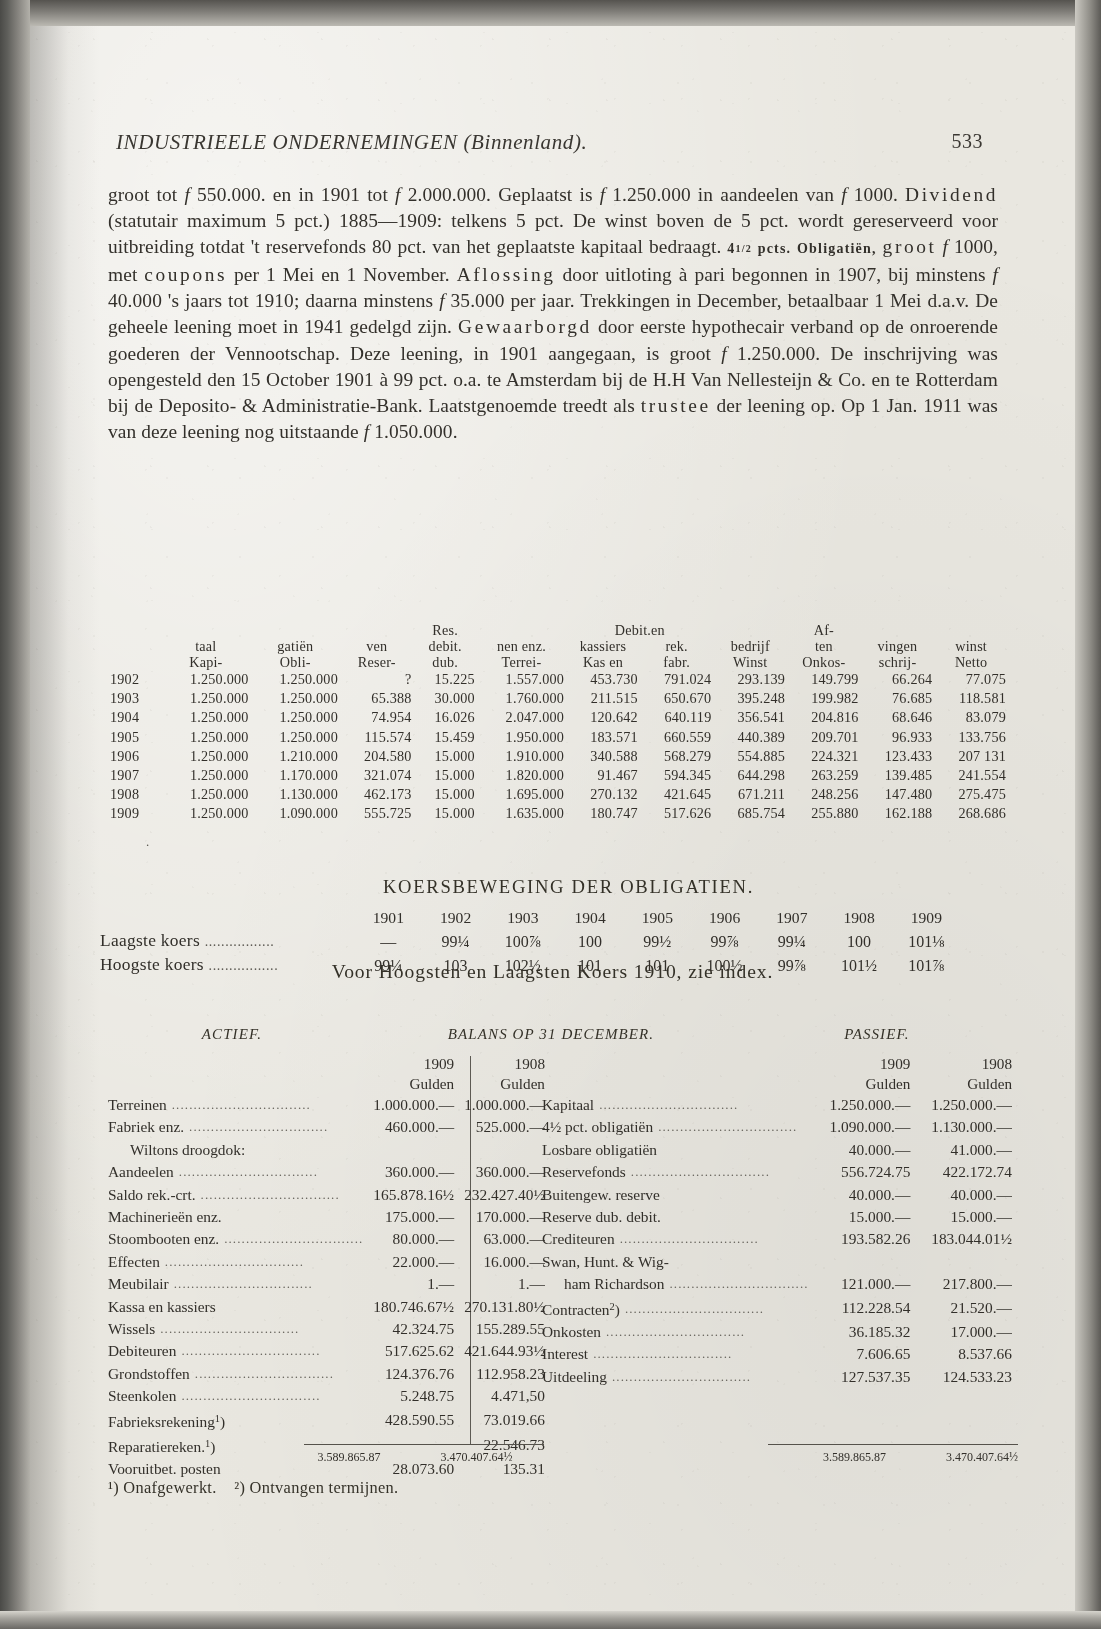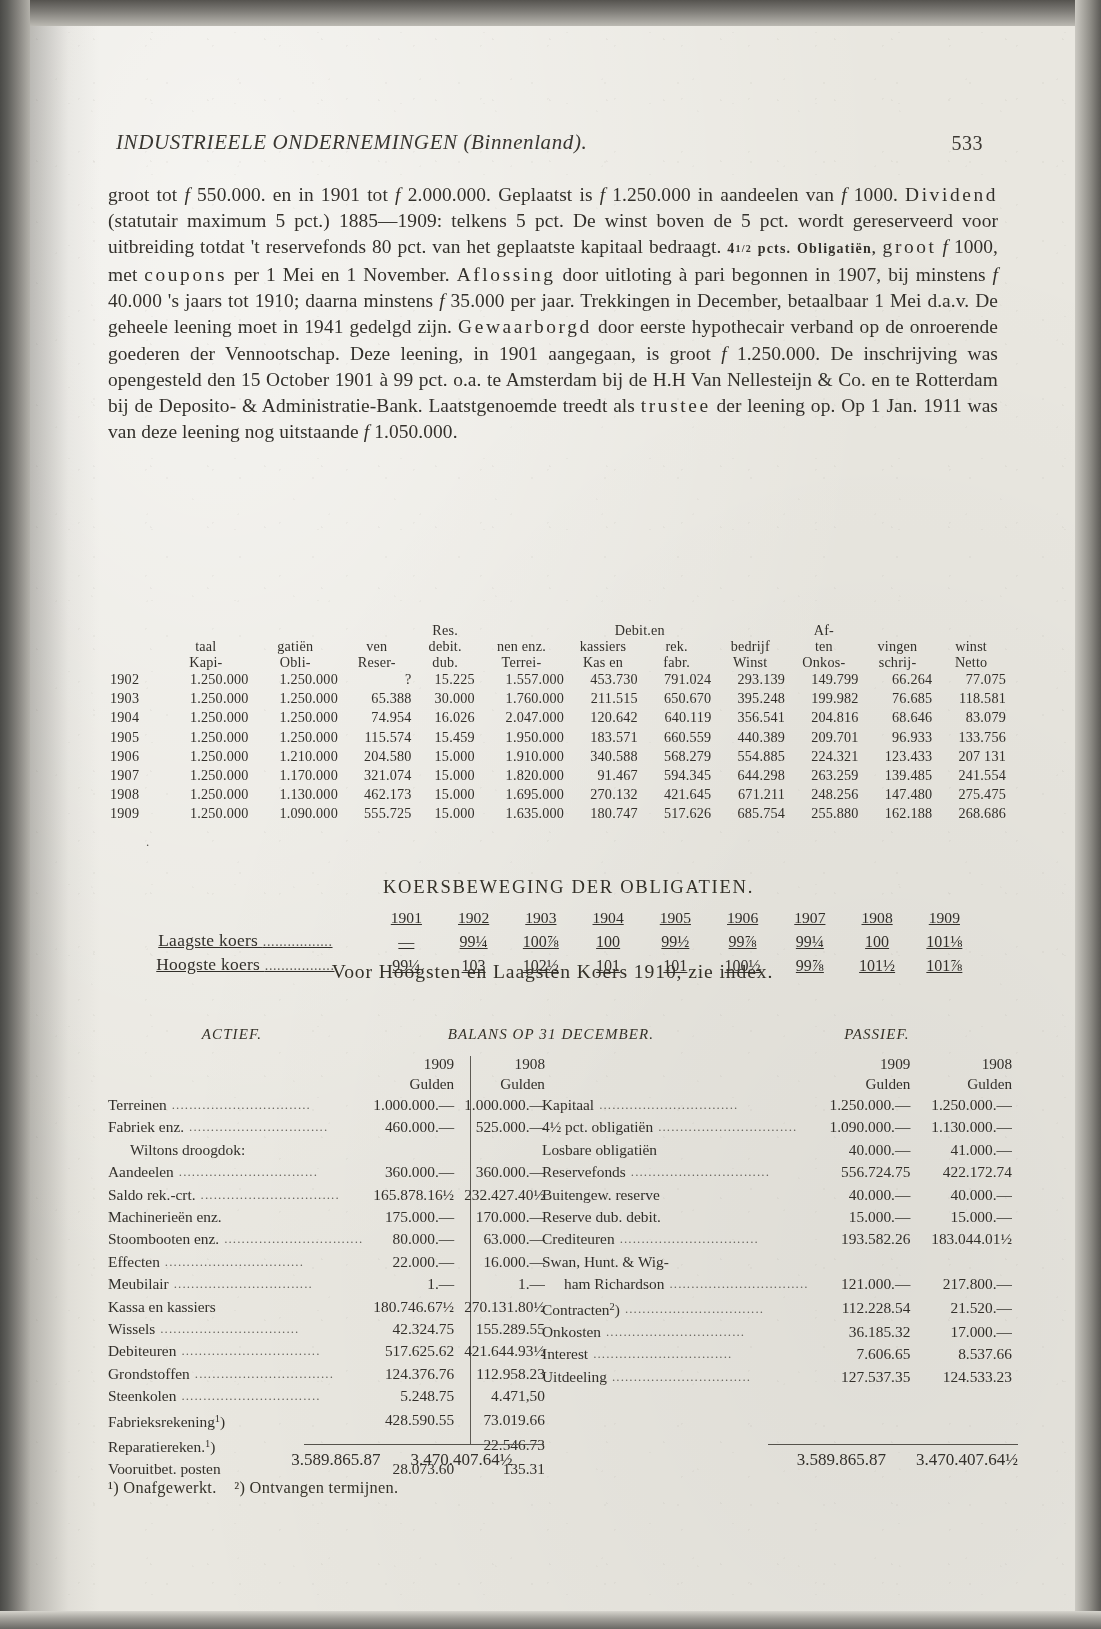--- a/index.html
+++ b/index.html
@@ -64,21 +64,21 @@
       radial-gradient(circle at 88% 72%, rgba(120,115,100,0.20) 0 1px, transparent 1px),
       radial-gradient(circle at 61% 88%, rgba(120,115,100,0.16) 0 1px, transparent 1px);
     background-size: 57px 61px, 83px 71px, 67px 53px, 91px 87px, 73px 79px, 101px 97px;
   }
 
   .content { position: absolute; left: 0; top: 0; width: 1045px; }
 
   
   .runhead {
     position: absolute; left: 0; top: 104px; width: 1045px;
-    display: flex; align-items: flex-end;
+    display: flex; align-items: flex-start;
     padding: 0 40px; box-sizing: border-box;
   }
   .runhead .rh-title {
     font-style: italic; font-size: 21px; letter-spacing: 0.6px;
     color: #3a3732; margin-left: 46px;
   }
   .runhead .rh-page {
     margin-left: auto; font-size: 20px; color: #3a3732; margin-right: 52px;
     letter-spacing: 0.5px;
   }
@@ -106,26 +106,26 @@
   .tbl1 .drow td.year { text-align: left; padding-right: 6px; }
   .tbl1 .grouphdr td { text-align: center; line-height: 16px; padding-bottom: 1px; }
   .tbl1 .tick { position: absolute; left: 38px; top: 212px; font-size: 13px; color: #5a5750; }
 
   
   .koers-title {
     position: absolute; left: 16px; top: 850px; width: 1045px;
     text-align: center; font-size: 18.6px; letter-spacing: 1.7px; color: #343128;
   }
   .koers {
-    position: absolute; left: 88px; top: 880px; width: 900px;
-    font-size: 16px; color: #322f2a; text-decoration: underline;
+    position: absolute; left: 70px; top: 880px; width: 900px;
+    font-size: 16px; color: #322f2a;
   }
   .koers table { border-collapse: collapse; width: 860px; }
   .koers td { padding: 0; white-space: nowrap; line-height: 23px; }
-  .koers td.lbl { text-align: center; width: 250px; font-size: 17.4px; letter-spacing: 0.3px; }
+  .koers td.lbl { text-align: left; width: 250px; font-size: 17.4px; letter-spacing: 0.3px; }
   .koers td.yr  { text-align: center; width: 66px; font-size: 15.6px; }
   .koers td.val { text-align: center; width: 66px; font-size: 16px; }
   .dots { color: #5f5c55; letter-spacing: 0.6px; font-size: 14px; }
   .koers-note {
     position: absolute; left: 0; top: 935px; width: 1045px; text-align: center;
     font-size: 19.6px; letter-spacing: 0.9px; color: #343128;
   }
 
   
   .balans-heads {
@@ -157,21 +157,21 @@
   .bal-col td.v2 { width: 122px; }
   .bal-col .colyear td { text-align: right; font-size: 15.2px; line-height: 20px; }
   .bal-col .colyear td.name { text-align: left; }
   .name-wrap { display: flex; align-items: flex-end; }
   .name-wrap .nm { white-space: nowrap; }
   .name-wrap .ld { flex: 1; overflow: hidden; color: #6a675f; font-size: 13px; padding-left: 5px; letter-spacing: 1.1px; }
   .dash-line { display: inline-block; width: 88px; border-top: 1.6px solid #4e4b45; vertical-align: 3px; }
 
   .totals {
     position: absolute; left: 78px; top: 1424px; width: 910px;
-    display: flex; font-size: 17px; color: #322f2a; gap: 39px;
+    display: flex; font-size: 12px; color: #322f2a; gap: 39px;
   }
   .totals .t-left  { width: 420px; display: flex; }
   .totals .t-right { width: 470px; margin-left: 14px; display: flex; }
   .totals .spacer { flex: 1; }
   .totals .tv { width: 122px; text-align: right; padding-left: 10px; }
 
   .footnotes {
     position: absolute; left: 78px; top: 1452px; width: 900px;
     font-size: 16.4px; color: #343128; letter-spacing: 0.3px;
   }

